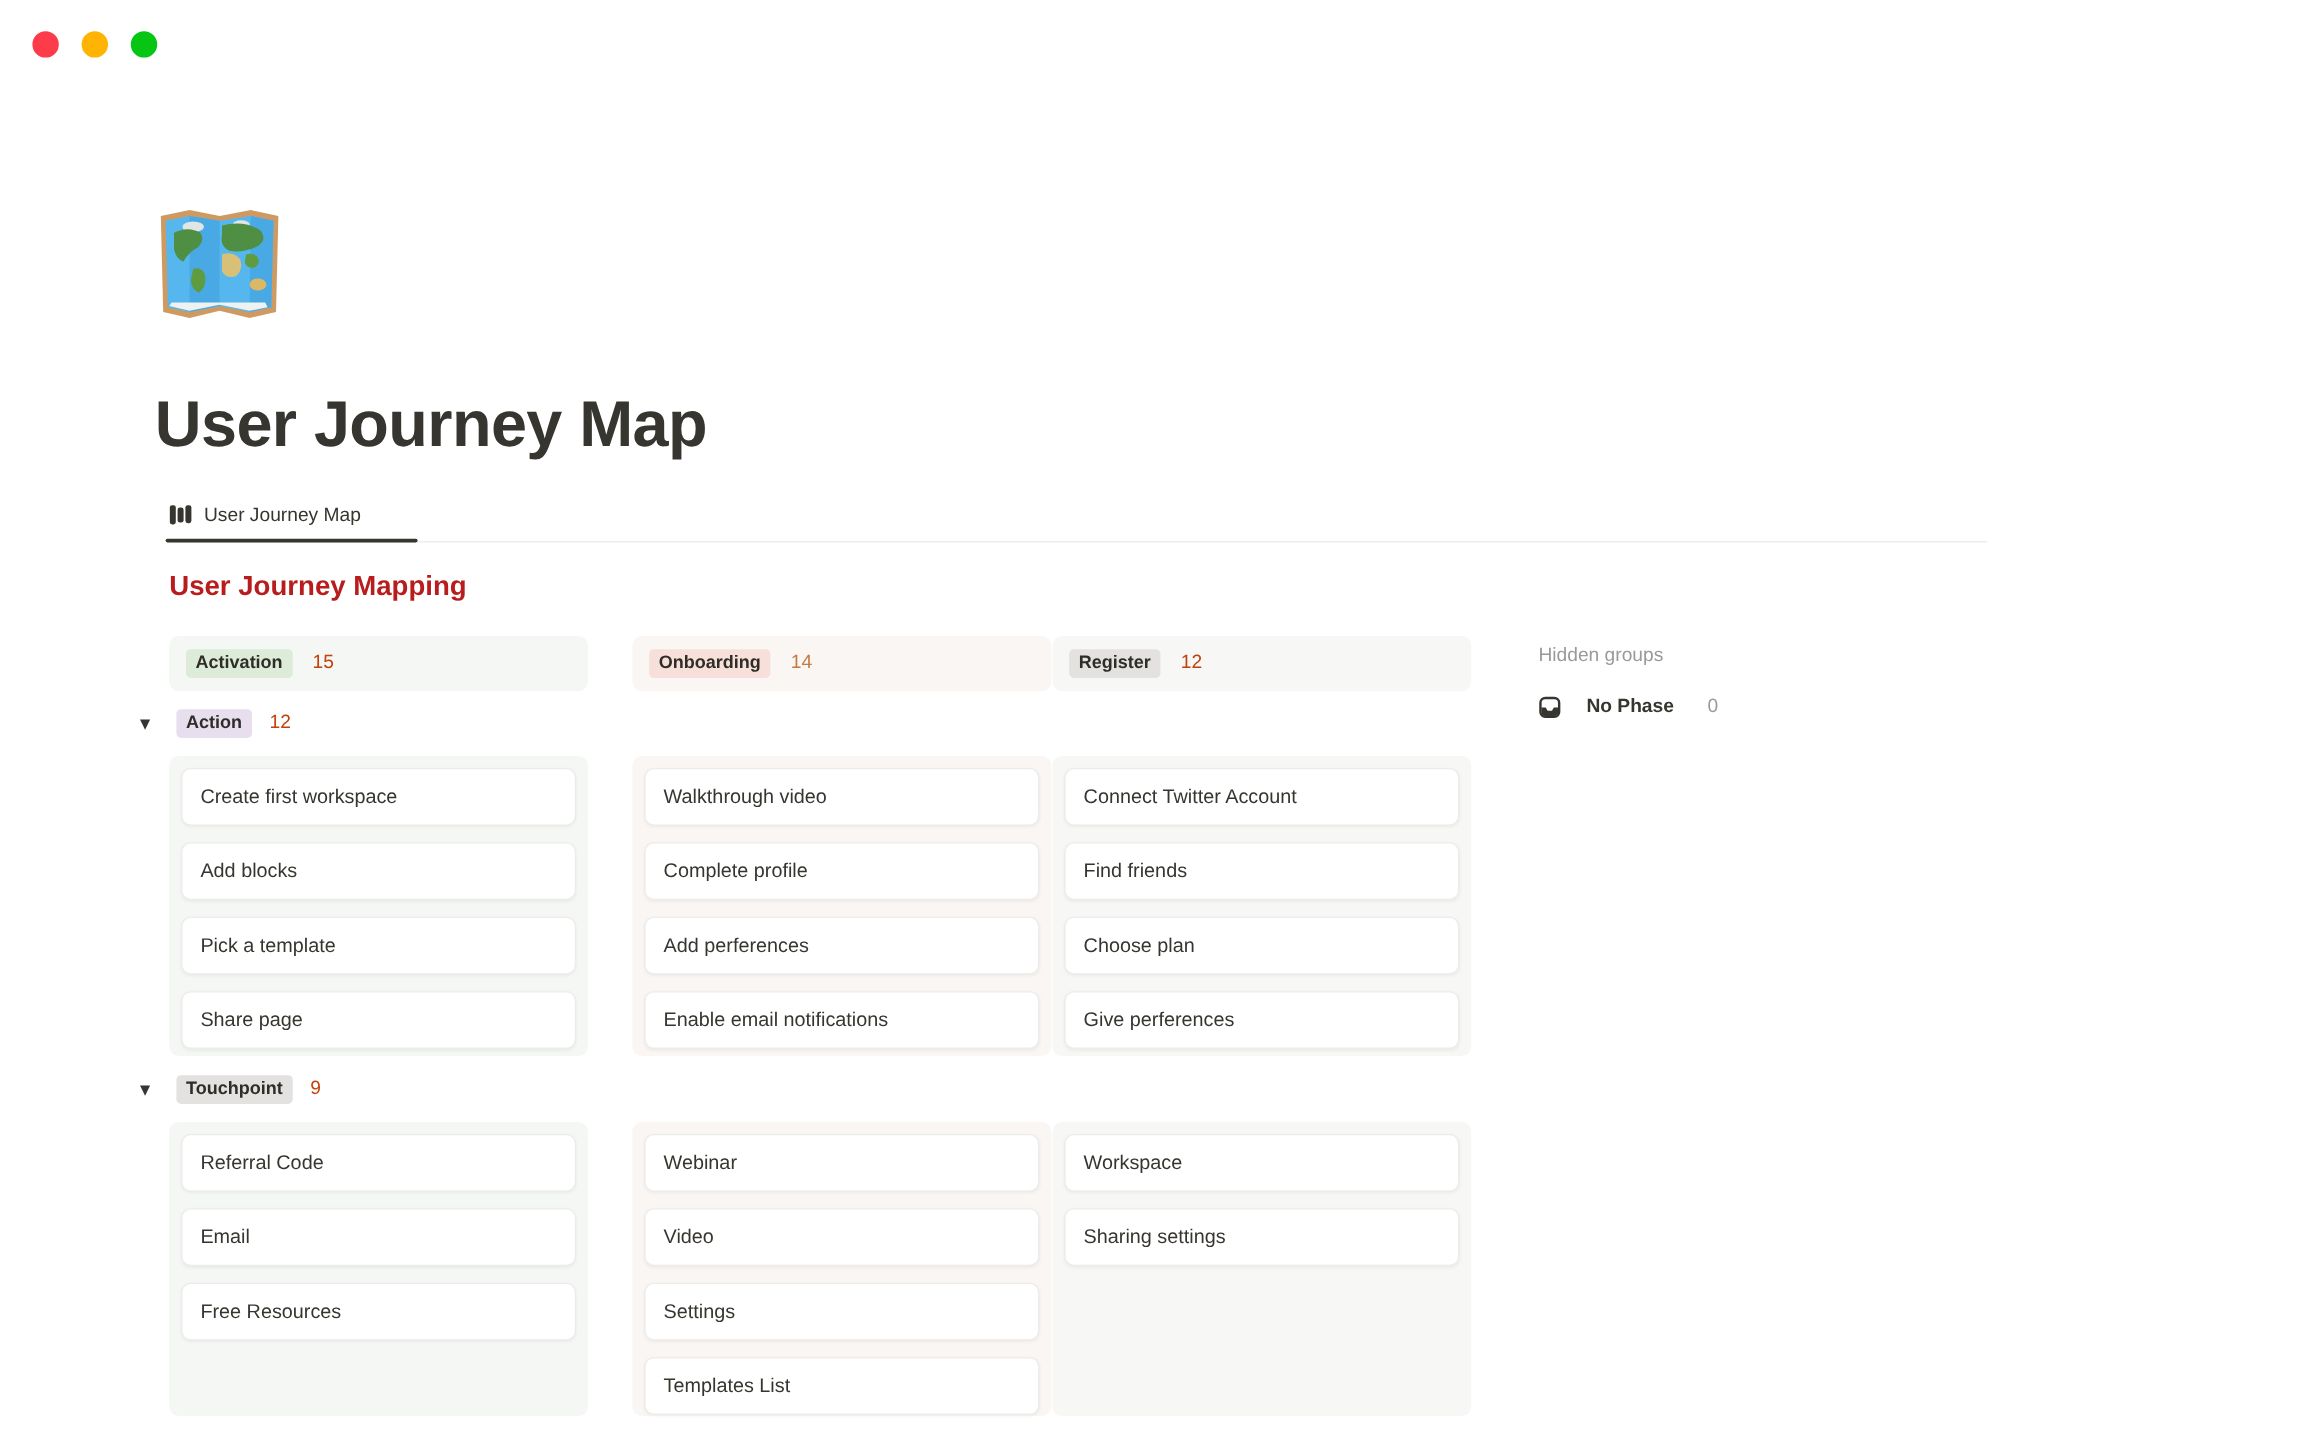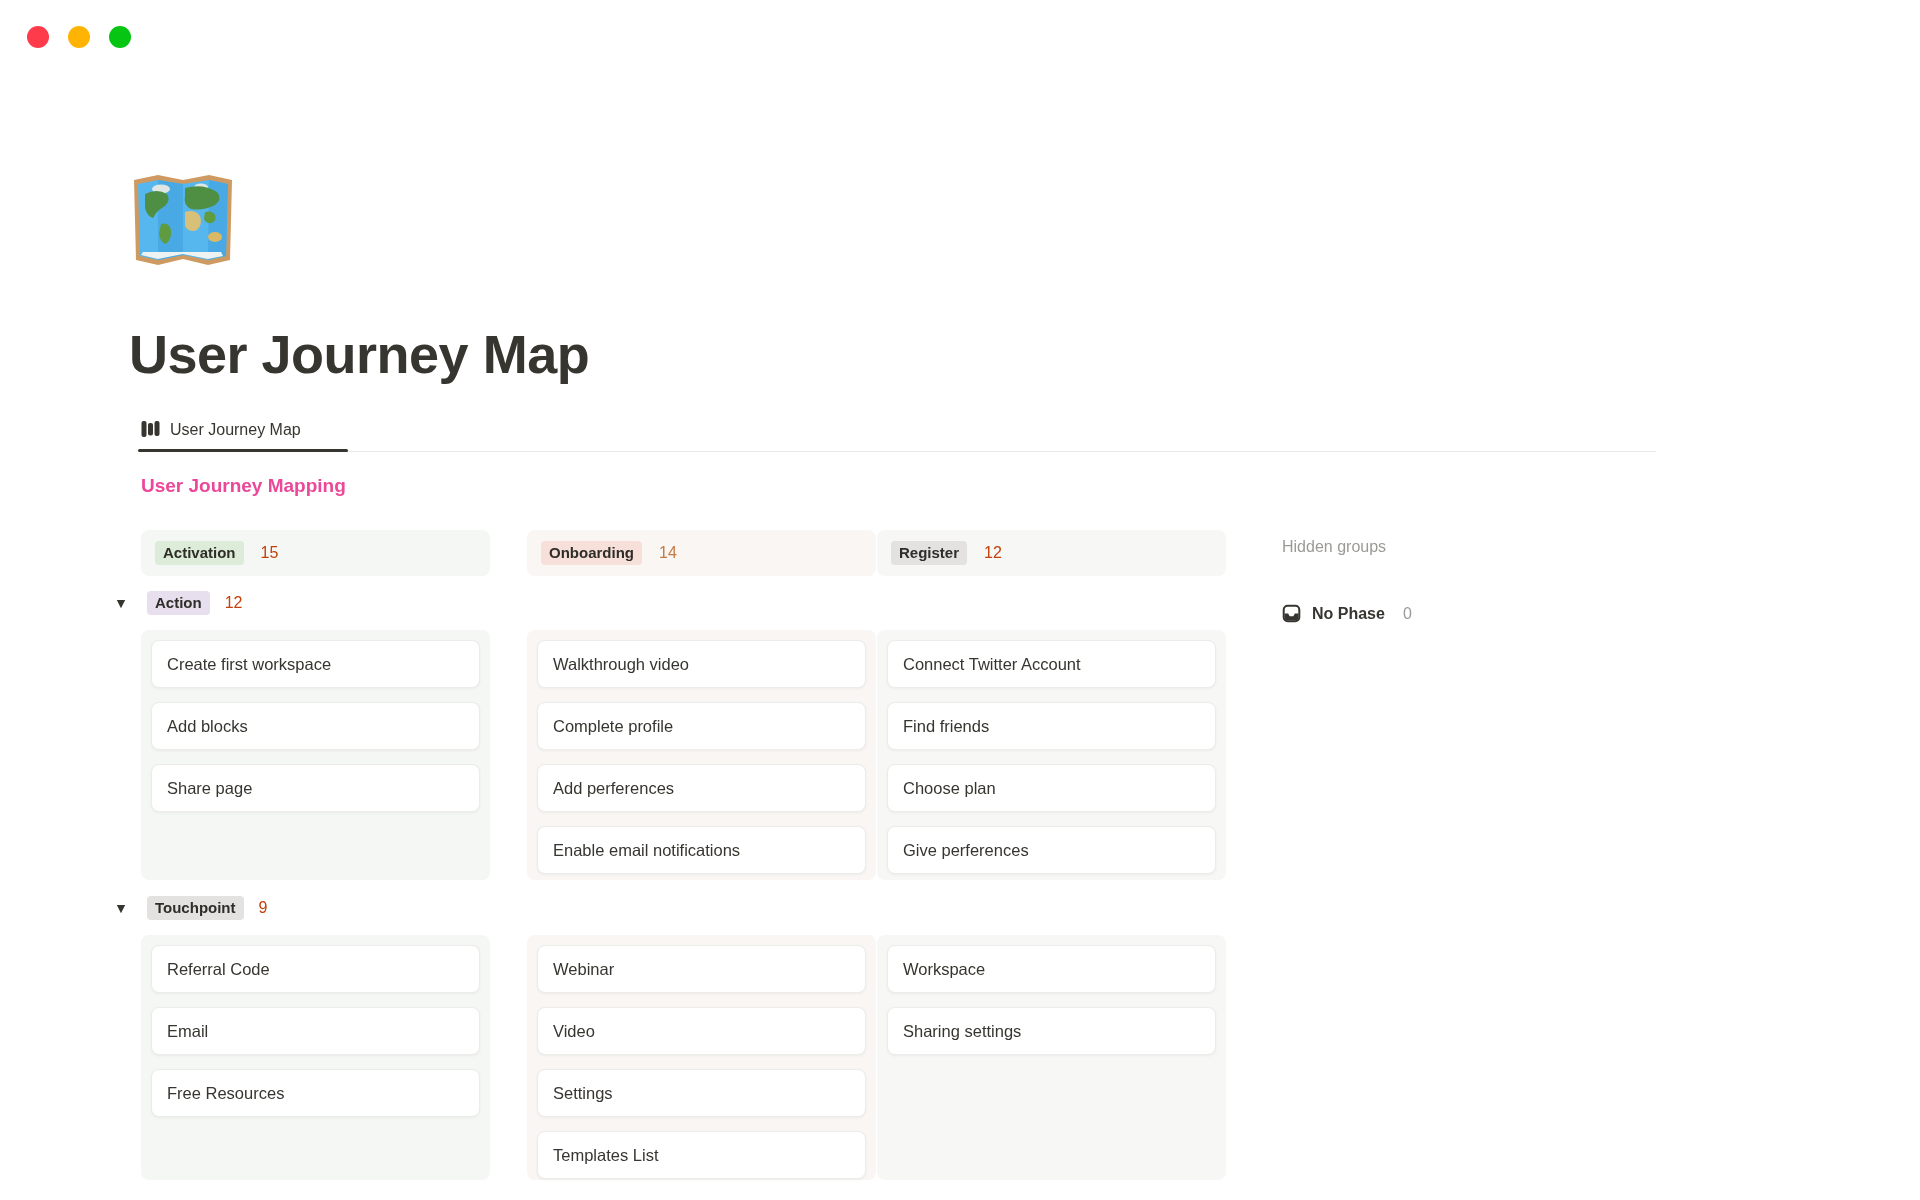--- a/index.html
+++ b/index.html
@@ -23,21 +23,21 @@
 
   
   .tabbar { position:absolute; left:0; top:414px; width:1920px; height:42px; }
   .tab { position:absolute; left:141px; top:6px; display:flex; align-items:center; gap:10px;
          font-size:16px; font-weight:500; color:#37352f; cursor:pointer; }
   .tab-icon { width:19px; height:19px; display:inline-flex; }
   .tab-divider   { position:absolute; left:141px; top:37px; width:1641px; height:1px; background:#e9e9e7; }
   .tab-underline { position:absolute; left:138px; top:35px; width:210px; height:3px; background:#37352f; border-radius:2px; }
 
   
-  .board-title { position:absolute; left:141px; top:475px; font-size:19px; font-weight:700; color:#ec4899; }
+  .board-title { position:absolute; left:141px; top:475px; font-size:23px; font-weight:700; color:#b91c1c; }
 
   
   .c0 { left:141px; } .c1 { left:527px; } .c2 { left:877px; }
   .colw { width:349px; }
 
   
   .col-header { position:absolute; top:530px; height:46px; border-radius:8px;
                 display:flex; align-items:center; gap:17px; padding:0 14px; cursor:pointer; }
   .col-header.tint-green { background:#f4f7f3; }
   .col-header.tint-red   { background:#faf6f3; }
@@ -48,21 +48,21 @@
   .badge-green  { background:#dcecd9; }
   .badge-red    { background:#f7e0d9; }
   .badge-gray   { background:#e3e2e0; }
   .badge-purple { background:#e7deee; }
 
   .count { font-size:16px; color:#c2410c; }
   .count-orange { color:#c47a43; }
 
   
   .hidden-label { position:absolute; left:1282px; top:538px; font-size:16px; color:#9b9a97; }
-  .no-phase { position:absolute; left:1282px; top:580px; display:flex; align-items:center; gap:11px; cursor:pointer;margin-top:24px; }
+  .no-phase { position:absolute; left:1282px; top:580px; display:flex; gap:21px; cursor:pointer; }
   .no-phase .np-icon { width:19px; height:19px; display:inline-flex; }
   .no-phase .np-label { font-size:16px; font-weight:600; color:#37352f; }
   .no-phase .np-count { font-size:16px; color:#9b9a97; margin-left:7px; }
 
   
   .group-header { position:absolute; left:110px; display:flex; align-items:center; gap:15px; height:30px; }
   .group-header.g0 { top:588px; }
   .group-header.g1 { top:893px; }
   .toggle { width:22px; text-align:center; font-family:"DejaVu Sans", sans-serif; font-size:11px;
             color:#37352f; cursor:pointer; }
@@ -162,20 +162,21 @@
 
   <div class="group-header g0">
     <span class="toggle">▼</span>
     <span class="badge badge-purple">Action</span>
     <span class="count">12</span>
   </div>
 
   <div class="panel colw g0 c0 tint-green">
     <div class="card">Create first workspace</div>
     <div class="card">Add blocks</div>
+    <div class="card">Pick a template</div>
     <div class="card">Share page</div>
   </div>
   <div class="panel colw g0 c1 tint-red">
     <div class="card">Walkthrough video</div>
     <div class="card">Complete profile</div>
     <div class="card">Add perferences</div>
     <div class="card">Enable email notifications</div>
   </div>
   <div class="panel colw g0 c2 tint-gray">
     <div class="card">Connect Twitter Account</div>

